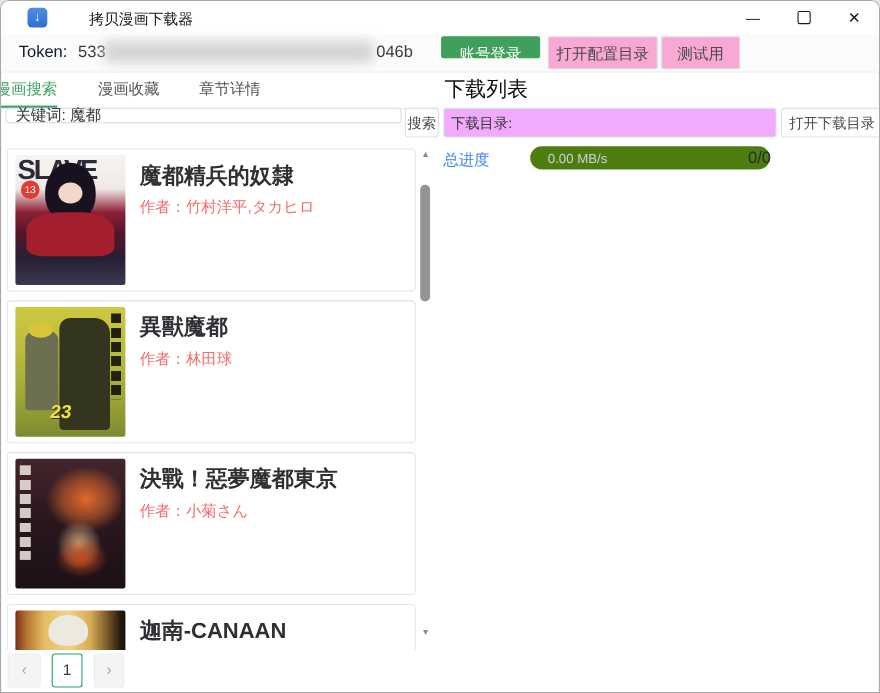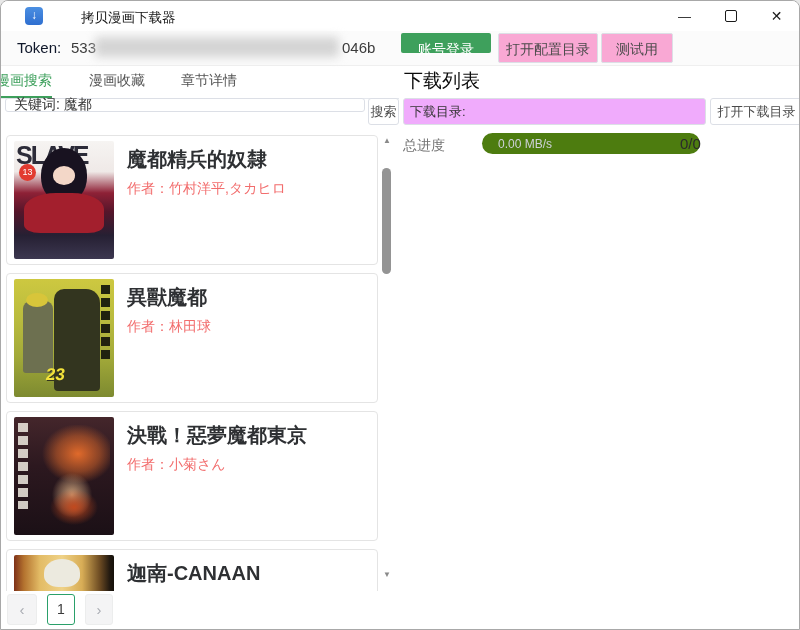--- a/index.html
+++ b/index.html
@@ -62,21 +62,21 @@
     border-radius:3px;background:#fff;font-size:13px;color:#4a4a4a;box-sizing:border-box;
     line-height:25px;text-align:center;padding:0;}
   .dir-box{position:absolute;left:402px;top:97px;width:303px;height:27px;border:1px solid var(--border);
     border-radius:3px;box-sizing:border-box;display:flex;align-items:center;padding:0 6px;
     font-size:13px;color:#333;white-space:nowrap;overflow:hidden;background:#f0abfc;}
   .dir-box .lbl{margin-right:7px;flex:none;}
   .open-dir-btn{position:absolute;left:709px;top:97px;width:93px;height:27px;border:1px solid var(--border);
     border-radius:3px;background:#fff;font-size:13px;color:#4a4a4a;box-sizing:border-box;
     line-height:25px;text-align:center;}
   
-  .progress-label{position:absolute;left:402px;top:136px;font-size:14px;color:#737373;}
+  .progress-label{position:absolute;left:402px;top:136px;font-size:14px;color:#3b82f6;}
   .progress-track{position:absolute;left:481px;top:132px;width:218px;height:21px;background:#4d7c0f;
     border-radius:11px;display:flex;align-items:center;padding-left:16px;box-sizing:border-box;}
   .progress-speed{font-size:12px;color:#ced2d9;}
   .progress-count{position:absolute;left:679px;top:134px;font-size:15px;color:#2b2b2b;}
   
   .list{position:absolute;left:0;top:132px;width:378px;height:458px;overflow:hidden;}
   .card{position:absolute;left:5px;width:372px;height:130px;border:1px solid #e4e4e4;border-radius:4px;
     background:#fff;box-sizing:border-box;cursor:default;}
   .card1{top:2px;}.card2{top:140px;}.card3{top:278px;}.card4{top:416px;height:130px;}
   .cover{position:absolute;left:7px;top:5px;width:100px;height:118px;border-radius:2px;overflow:hidden;}

